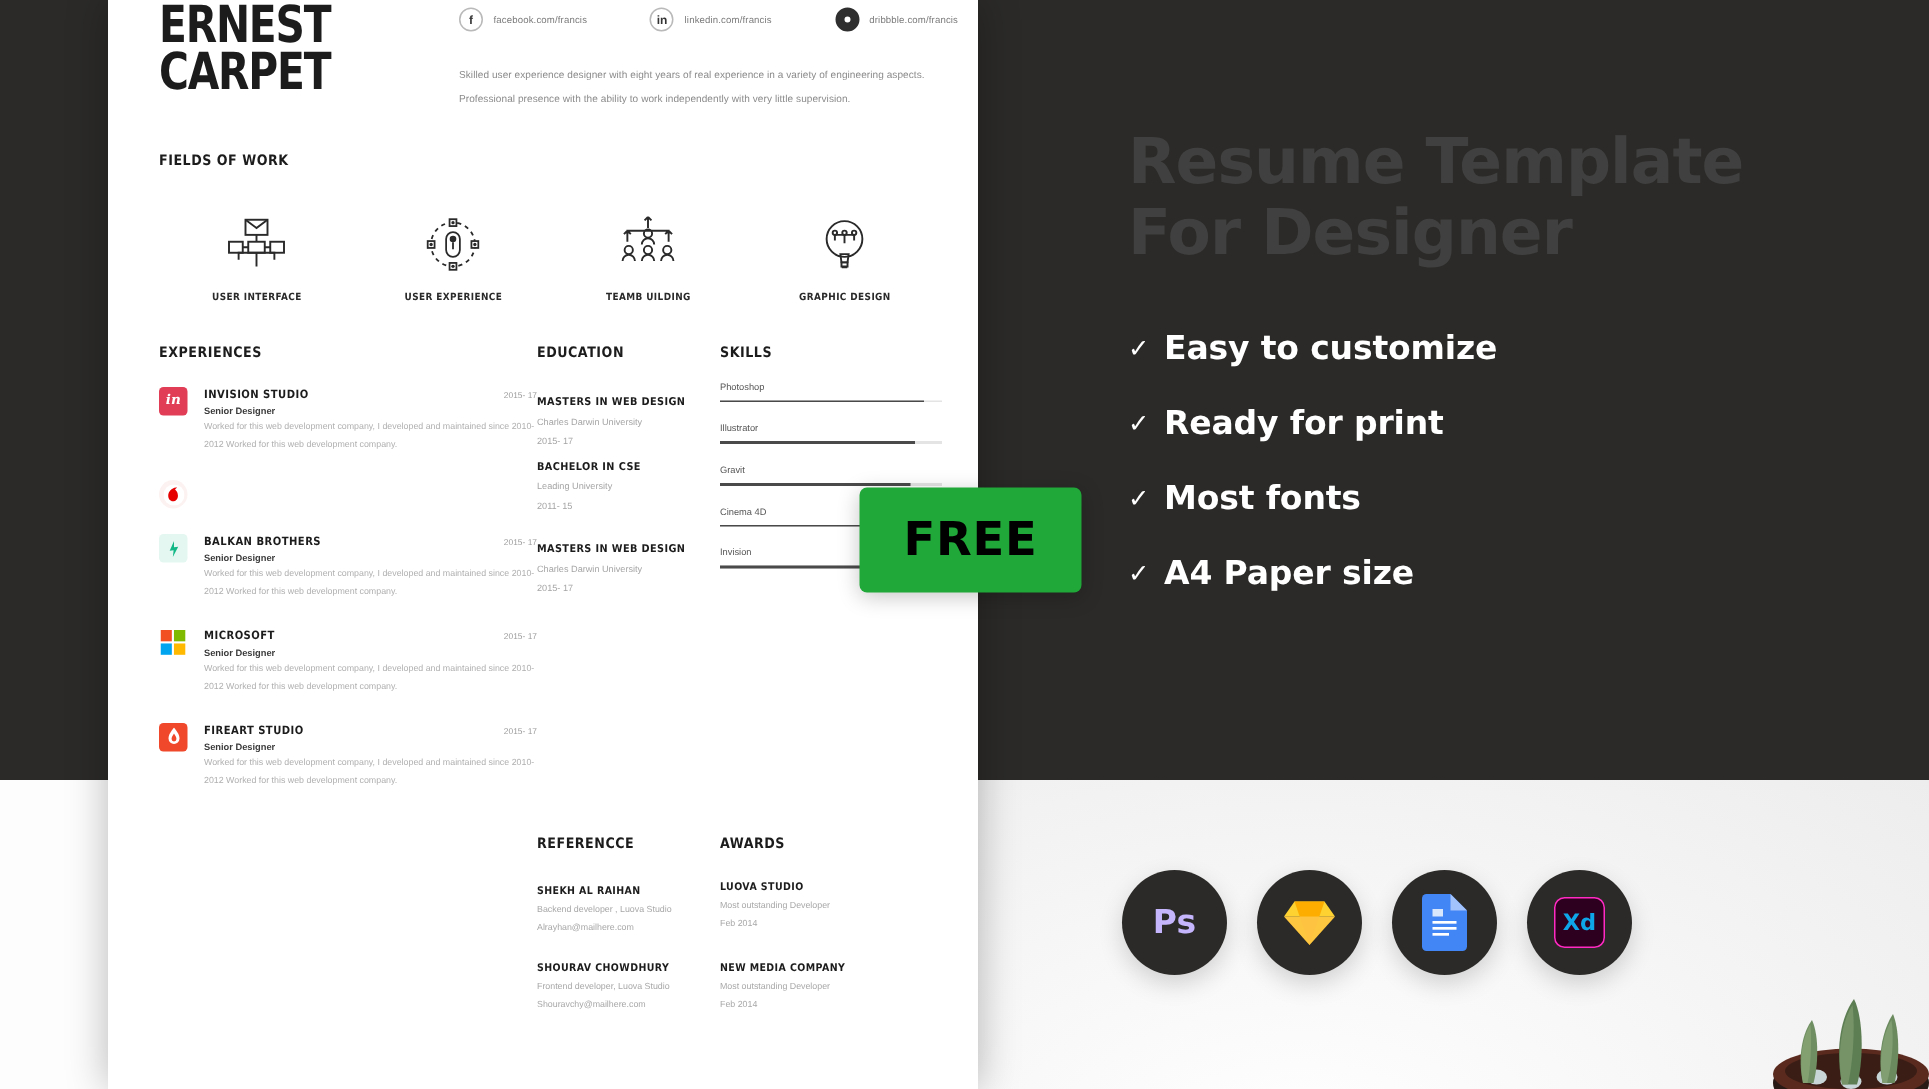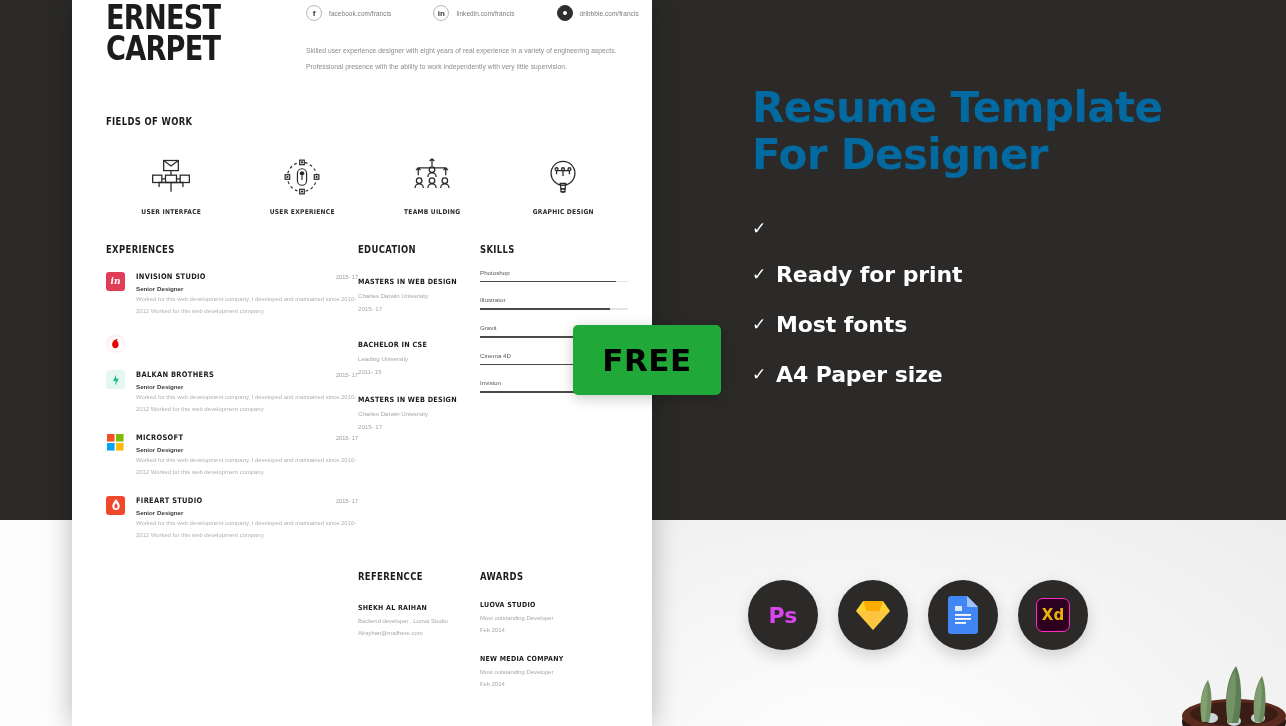--- a/index.html
+++ b/index.html
@@ -67,21 +67,21 @@
     color:#8b8b8b; max-width:362px; letter-spacing:.05px;
   }
 
   
   .sec-title {
     font-family:"DejaVu Sans", sans-serif;
     font-weight:bold; font-size:9.6px; letter-spacing:.4px;
     color:#1c1c1c; transform:scaleX(.88); transform-origin:left center;
   }
 
-  .fow { margin-top:40px; padding-left:10px; }
+  .fow { margin-top:26px; padding-left:10px; }
   .fow-row { display:flex; margin-top:26px; }
   .fow-item { width:133px; text-align:center; }
   .fow-ico { height:48px; display:flex; align-items:center; justify-content:center; }
   .fow-lbl {
     font-family:"DejaVu Sans", sans-serif;
     font-weight:bold; font-size:6.6px; letter-spacing:.3px; color:#2a2a2a;
     margin-top:7px; transform:scaleX(.9);
   }
 
   
@@ -134,40 +134,40 @@
   }
   .free-badge span {
     font-family:"DejaVu Sans", sans-serif; font-weight:bold;
     color:#000000; font-size:31px; letter-spacing:.5px;
   }
 
   
   .promo { position:absolute; left:752px; top:84px; width:500px; }
   .promo h1 {
     font-family:"DejaVu Sans", sans-serif; font-weight:bold;
-    color:#0369a1; font-size:42px; line-height:1.12; letter-spacing:-.6px;
+    color:#404040; font-size:42px; line-height:1.12; letter-spacing:-.6px;
   }
   .feat-list { margin-top:42px; }
   .feat { display:flex; align-items:center; margin-bottom:25px; }
   .chk { width:24px; flex:0 0 24px; color:#fff; font-size:17px; line-height:1; }
   .feat-txt { color:#ffffff; font-size:22px; font-weight:bold; letter-spacing:-.1px;
               font-family:"DejaVu Sans", sans-serif; }
 
   
   .apps { position:absolute; left:748px; top:580px; display:flex; gap:20px; z-index:20; }
   .app {
     width:70px; height:70px; border-radius:50%; background:#2b2a28;
     display:flex; align-items:center; justify-content:center;
     box-shadow:0 6px 16px rgba(0,0,0,.16);
   }
-  .app-ps { color:#d946ef; font-weight:bold; font-size:22px;
+  .app-ps { color:#c4b5fd; font-weight:bold; font-size:22px;
             font-family:"DejaVu Sans", sans-serif; }
   .app-xd-box { width:34px;height:34px;border-radius:7px;background:#2e001f;
                 border:1.5px solid #ff2bc2; display:flex;align-items:center;justify-content:center;}
-  .app-xd { color:#eab308; font-weight:bold; font-size:15px;
+  .app-xd { color:#0ea5e9; font-weight:bold; font-size:15px;
             font-family:"DejaVu Sans", sans-serif; }
 
   
   .plant { position:absolute; right:0px; bottom:0px; width:170px; height:108px;
            overflow:hidden; z-index:10; }
   .wm { position:absolute; right:18px; bottom:16px; font-size:46px; color:#efefef;
         font-weight:bold; letter-spacing:2px; }
 </style>
 </head>
 <body>
@@ -364,21 +364,21 @@
         </div>
       </div>
 
       <div class="col-edu">
         <div class="sec-title">EDUCATION</div>
         <div class="edu-item" style="margin-top:22px">
           <div class="edu-deg">MASTERS IN WEB DESIGN</div>
           <div class="edu-uni">Charles Darwin University</div>
           <div class="edu-yr">2015- 17</div>
         </div>
-        <div class="edu-item" style="margin-top:28px">
+        <div class="edu-item" style="margin-top:8px">
           <div class="edu-deg">BACHELOR IN CSE</div>
           <div class="edu-uni">Leading University</div>
           <div class="edu-yr">2011- 15</div>
         </div>
         <div class="edu-item" style="margin-top:20px">
           <div class="edu-deg">MASTERS IN WEB DESIGN</div>
           <div class="edu-uni">Charles Darwin University</div>
           <div class="edu-yr">2015- 17</div>
         </div>
       </div>
@@ -419,20 +419,25 @@
       </div>
     </div>
 
     <div class="refaw">
       <div class="ref-col">
         <div class="sec-title">REFERENCCE</div>
         <div class="rf-item" style="margin-top:22px">
           <div class="rf-name">SHEKH AL RAIHAN</div>
           <div class="rf-l">Backend developer , Luova Studio</div>
           <div class="rf-l">Alrayhan@mailhere.com</div>
+        </div>
+        <div class="rf-item" style="margin-top:19px">
+          <div class="rf-name">SHOURAV CHOWDHURY</div>
+          <div class="rf-l">Frontend developer, Luova Studio</div>
+          <div class="rf-l">Shouravchy@mailhere.com</div>
         </div>
       </div>
       <div class="awd-col">
         <div class="sec-title">AWARDS</div>
         <div class="rf-item" style="margin-top:19px">
           <div class="rf-name">LUOVA STUDIO</div>
           <div class="rf-l">Most outstanding Developer</div>
           <div class="rf-l">Feb 2014</div>
         </div>
         <div class="rf-item" style="margin-top:22px">
@@ -450,20 +455,21 @@
   </div>
 
   <div class="promo">
     <h1>
       <span>Resume Template</span><br>
       <span>For Designer</span>
     </h1>
     <div class="feat-list">
       <div class="feat">
         <span class="chk">✓</span>
+        <span class="feat-txt">Easy to customize</span>
       </div>
       <div class="feat">
         <span class="chk">✓</span>
         <span class="feat-txt">Ready for print</span>
       </div>
       <div class="feat">
         <span class="chk">✓</span>
         <span class="feat-txt">Most fonts</span>
       </div>
       <div class="feat">

